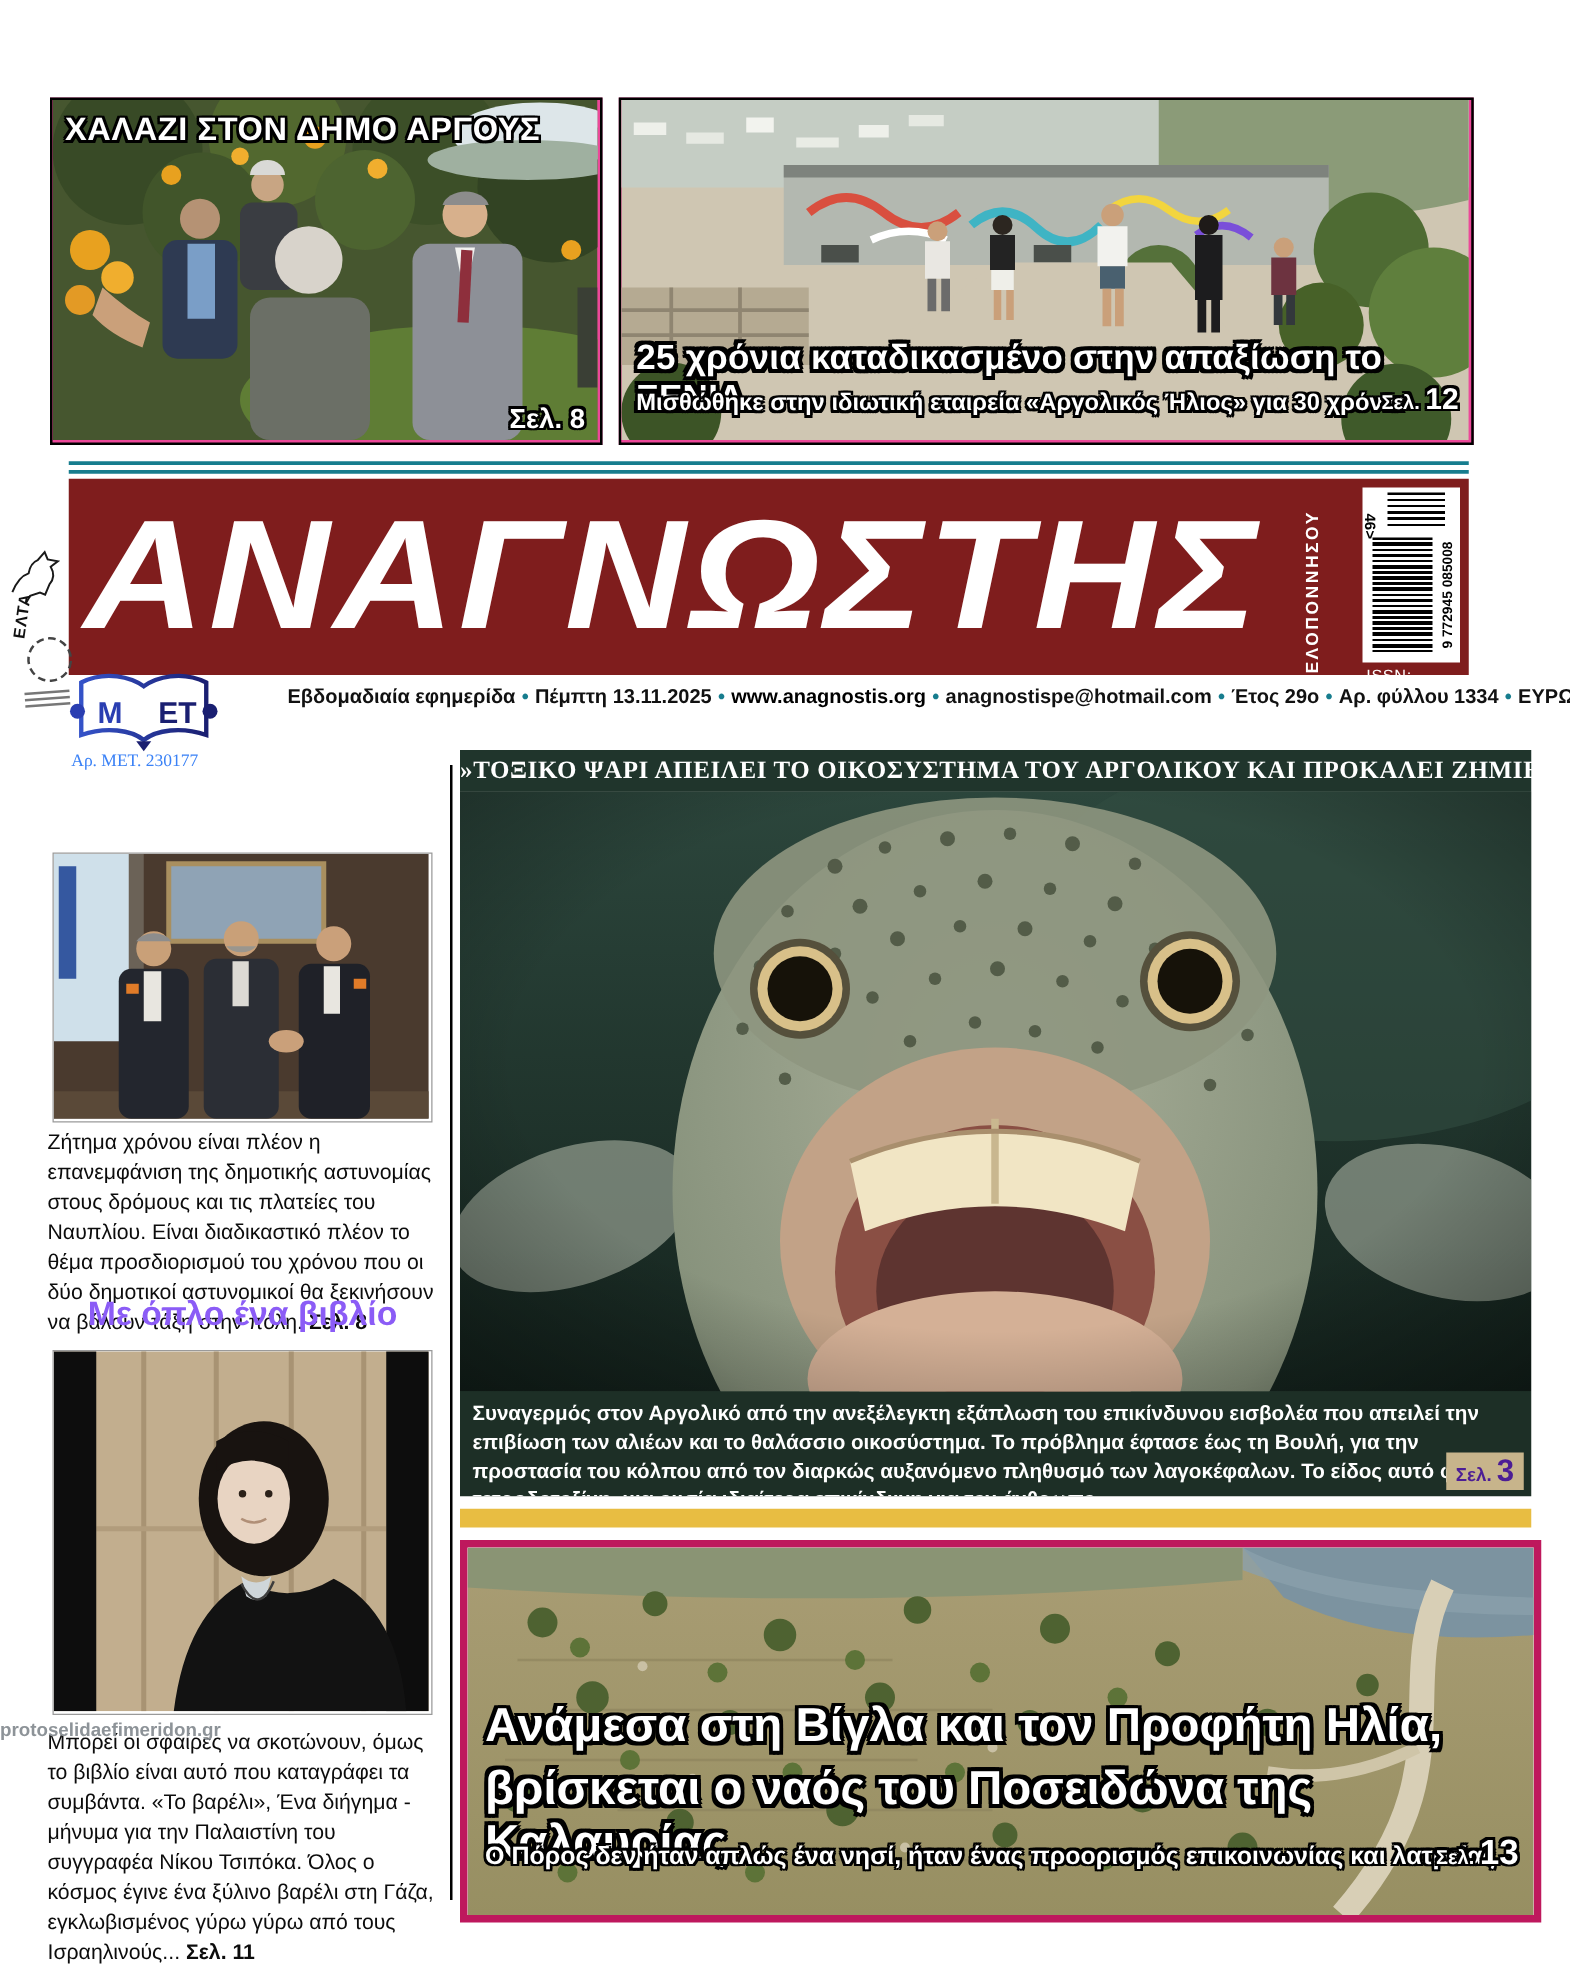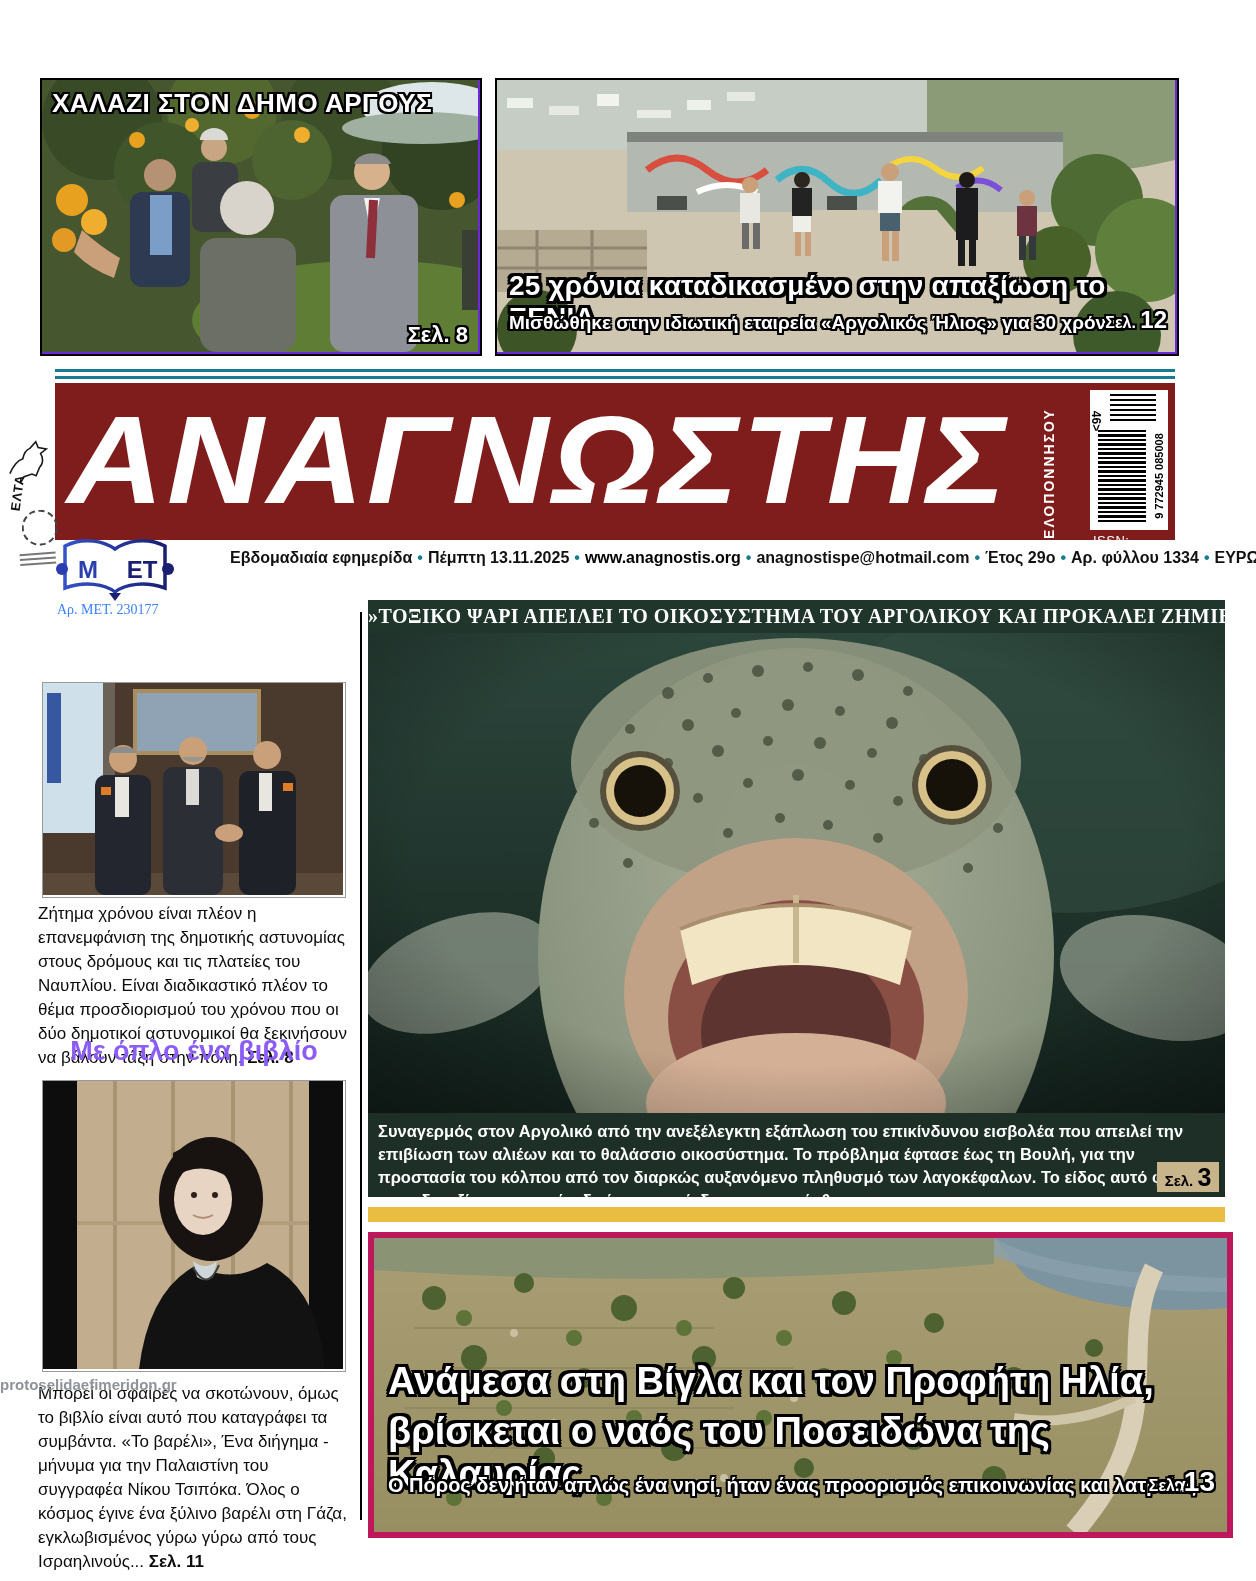--- a/index.html
+++ b/index.html
@@ -14,21 +14,21 @@
   .ol3{color:#fff;text-shadow:-3px -3px 0 #000,3px -3px 0 #000,-3px 3px 0 #000,3px 3px 0 #000,
        -3px 0 0 #000,3px 0 0 #000,0 -3px 0 #000,0 3px 0 #000,
        -2px -2px 0 #000,2px -2px 0 #000,-2px 2px 0 #000,2px 2px 0 #000;}
   .ol8{color:#fff;-webkit-text-stroke:2px #000;
        text-shadow:-8px 0 0 #000,8px 0 0 #000,0 -8px 0 #000,0 8px 0 #000,
        -6px -6px 0 #000,6px -6px 0 #000,-6px 6px 0 #000,6px 6px 0 #000,
        -8px -4px 0 #000,8px 4px 0 #000,-4px 8px 0 #000,4px -8px 0 #000,
        -3px -3px 0 #000,3px 3px 0 #000,-3px 3px 0 #000,3px -3px 0 #000;}
 
   
-  .photo-box{border:2px solid #000;overflow:hidden;background:#6d28d9;}
+  .photo-box{border:2px solid #000;overflow:hidden;background:#ec4899;}
   .box-tl{left:40px;top:78px;width:438px;height:274px;}
   .box-tr{left:495px;top:78px;width:680px;height:274px;}
   .tl-kicker{left:10px;top:8px;font-size:26px;font-weight:700;letter-spacing:.5px;}
   .tl-head{left:10px;top:172px;font-size:40px;line-height:45px;font-weight:700;letter-spacing:.5px;}
   .tl-page{right:12px;bottom:6px;font-size:22px;font-weight:700;}
   .tr-head{left:12px;top:190px;font-size:28px;font-weight:700;letter-spacing:.2px;}
   .tr-sub{left:12px;top:232px;font-size:19px;font-weight:700;}
   .tr-page{right:10px;top:226px;font-size:16px;font-weight:700;}
   .tr-page b{font-size:24px;}
 
@@ -84,21 +84,21 @@
   .kickerbar{left:368px;top:600px;width:857px;height:33px;background:#20352c;color:#fff;
       font-family:"Liberation Serif",serif;font-weight:700;font-size:20px;line-height:33px;
       text-align:center;letter-spacing:.5px;white-space:nowrap;}
   .mainblock{left:368px;top:633px;width:857px;height:564px;background:#1d2f26;overflow:hidden;}
   .fishphoto{position:absolute;left:0;top:0;width:857px;height:480px;}
   .mainhead{position:absolute;left:6px;top:326px;font-size:66px;line-height:72px;font-weight:700;
       letter-spacing:1px;white-space:nowrap;}
   .summary{position:absolute;left:0;top:480px;width:857px;height:84px;color:#fff;}
   .summary p{margin:7px 10px;font-size:16.5px;line-height:23px;font-weight:700;}
   .sel3{position:absolute;right:6px;bottom:5px;width:62px;height:30px;background:#c7b48b;
-      color:#000000;text-align:center;line-height:30px;font-weight:700;font-size:15px;}
+      color:#4c1d95;text-align:center;line-height:30px;font-weight:700;font-size:15px;}
   .sel3 b{font-size:25px;}
   .goldbar{left:368px;top:1207px;width:857px;height:15px;background:#e8bd42;}
 
   
   .bottombox{left:368px;top:1232px;width:853px;height:294px;border:6px solid #be185d;overflow:hidden;}
   .bt-line1{left:14px;top:122px;font-size:38px;font-weight:700;}
   .bt-line2{left:14px;top:172px;font-size:38px;font-weight:700;}
   .bt-sub{left:14px;top:236px;font-size:20px;font-weight:700;}
   .bt-page{right:12px;top:228px;font-size:16px;font-weight:700;}
   .bt-page b{font-size:28px;}

